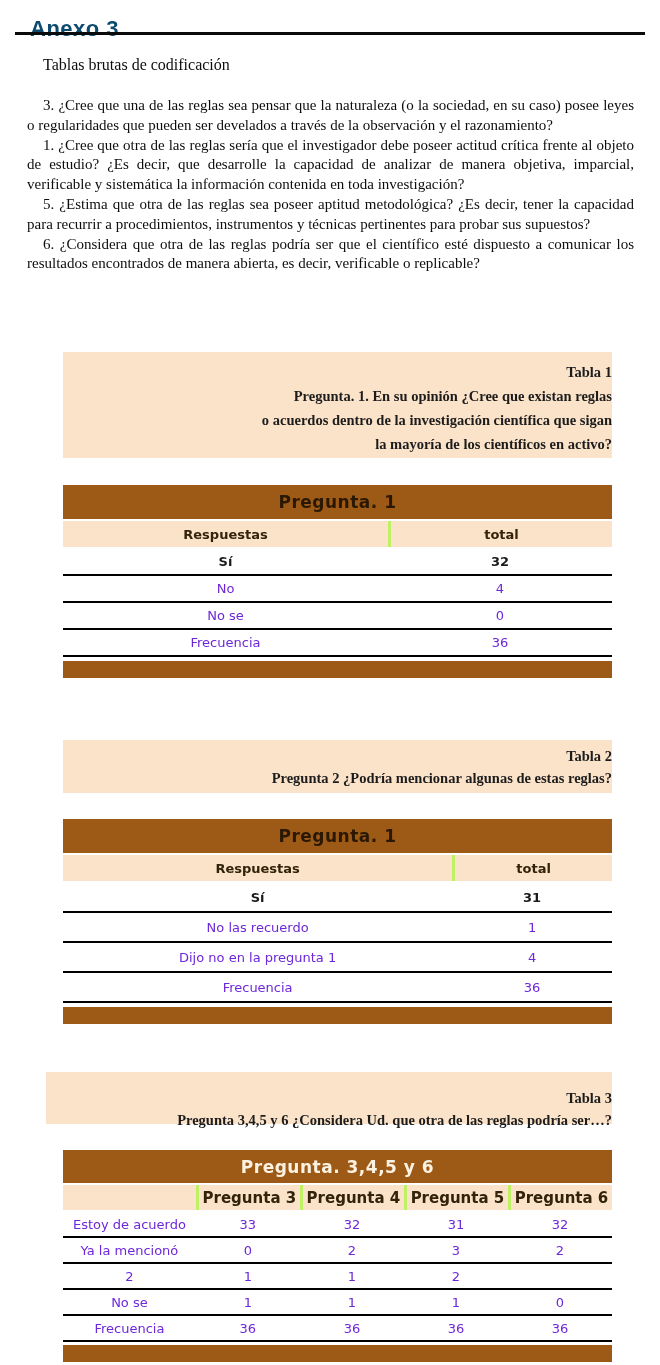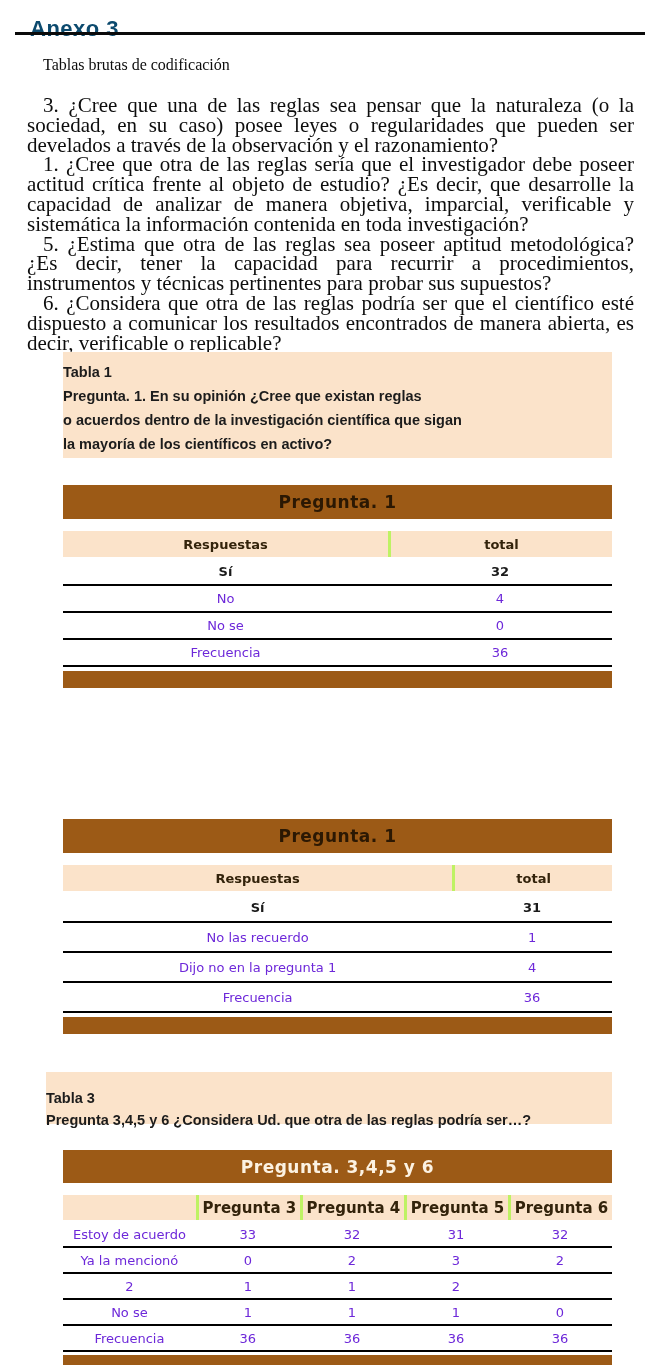--- a/index.html
+++ b/index.html
@@ -18,47 +18,47 @@
   .doc-rule {
     position:absolute; left:15px; top:32px; width:630px; height:3px; background:#0a0a0a;
   }
   .doc-intro {
     position:absolute; left:43px; top:56px;
     font-size:16px; color:#0d0d0d;
   }
   
   .paragraphs {
     position:absolute; left:27px; top:96px; width:607px;
-    font-size:21px; line-height:19.8px; text-align:justify;
+    font-size:15px; line-height:19.8px; text-align:justify;
   }
   .paragraphs p { text-indent:16px; }
   
   .cap {
-    position:absolute; background:#FBE3CA; text-align:left;
-    font-family:Liberation Sans, sans-serif;
+    position:absolute; background:#FBE3CA; text-align:right;
+    font-family:Liberation Serif, serif;
     font-weight:bold; color:#1c1c1c;
   }
   .cap .cap-title { font-size:14.5px; }
   .cap .cap-text  { font-size:14.5px; white-space:pre-line; }
   #cap1 { left:63px; top:352px; width:549px; height:106px; padding-top:8px; line-height:24px; }
   #cap2 { left:63px; top:740px; width:549px; height:53px;  padding-top:5px; line-height:22px; }
   #cap3 { left:46px; top:1072px; width:566px; height:52px; padding-top:15px; line-height:22px; }
   
   .dtable {
     position:absolute; width:549px;
     font-family:"DejaVu Sans","Liberation Sans",sans-serif;
   }
   #table1 { left:63px; top:485px; }
   #table2 { left:63px; top:819px; }
   #table3 { left:63px; top:1150px; }
   .thead {
     height:34px; background:#9C5A16; color:#2B1803;
     display:flex; align-items:center; justify-content:center;
     font-size:17px; font-weight:bold; letter-spacing:0.5px;
-    margin-bottom:12px;
+    margin-bottom:2px;
   }
   #table3 .thead { color:#FCF2E2; height:33px; }
   .subhead {
     display:grid; column-gap:3px; background:#bef264;
     height:26px; margin-bottom:2px;
   }
   .subhead .cell {
     background:#FBE3CA; color:#33230B;
     display:flex; align-items:center; justify-content:center;
     font-size:13px; font-weight:bold;
@@ -124,20 +124,24 @@
       <div class="cell">No se</div>
       <div class="cell">0</div>
     </div>
     <div class="trow cols2a">
       <div class="cell">Frecuencia</div>
       <div class="cell">36</div>
     </div>
     <div class="tfoot"></div>
   </div>
 
+  <div class="cap" id="cap2">
+    <div class="cap-title">Tabla 2</div>
+    <div class="cap-text">Pregunta 2 ¿Podría mencionar algunas de estas reglas?</div>
+  </div>
 
   <div class="dtable" id="table2">
     <div class="thead">Pregunta. 1</div>
     <div class="subhead cols2b">
       <div class="cell">Respuestas</div>
       <div class="cell">total</div>
     </div>
     <div class="trow cols2b bold">
       <div class="cell">Sí</div>
       <div class="cell">31</div>

